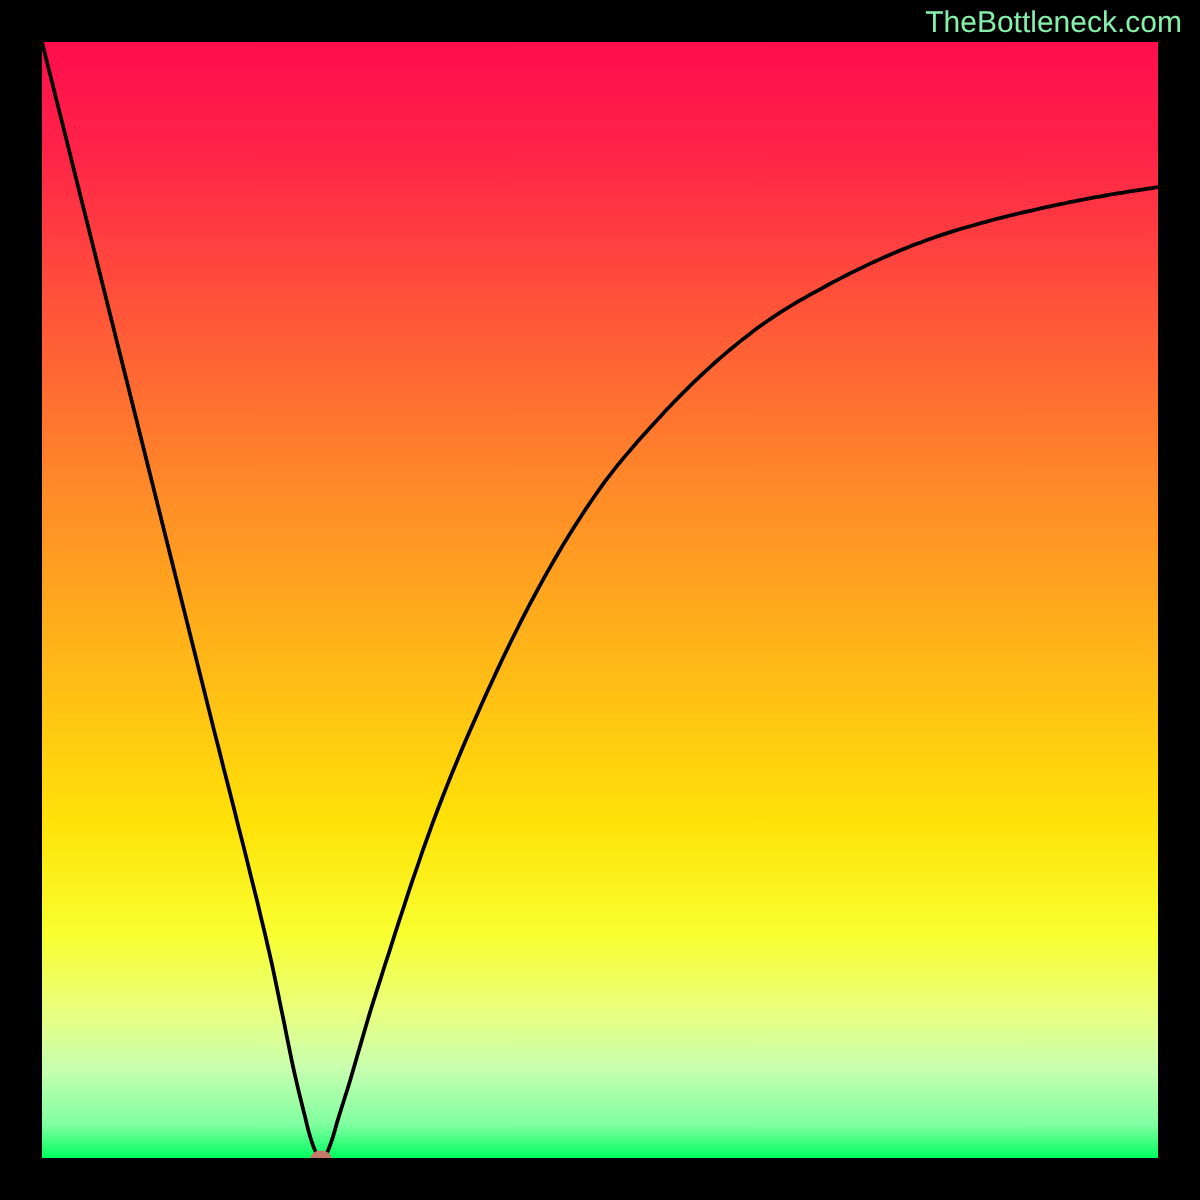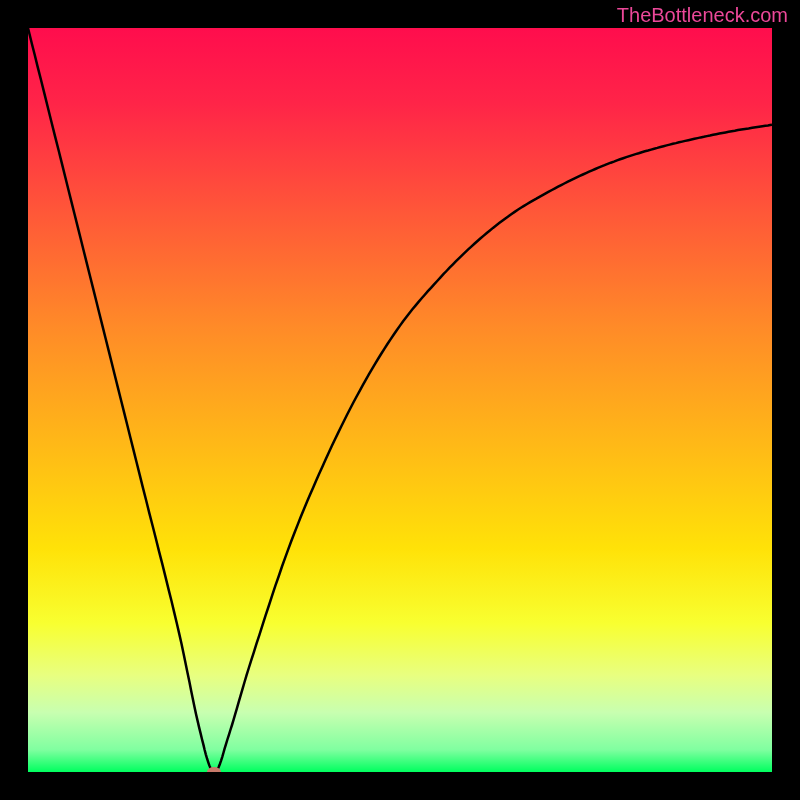--- a/index.html
+++ b/index.html
@@ -10,21 +10,21 @@
     .chart-container {
       width: 800px;
       height: 800px;
       position: relative;
       background: black;
     }
     .watermark {
       position: absolute;
       top: 4px;
       right: 12px;
-      color: #ec4899;
+      color: #86efac;
       font-size: 20px;
       font-weight: normal;
       z-index: 10;
     }
     .plot-area {
       position: absolute;
       top: 28px;
       left: 28px;
       width: 744px;
       height: 744px;

